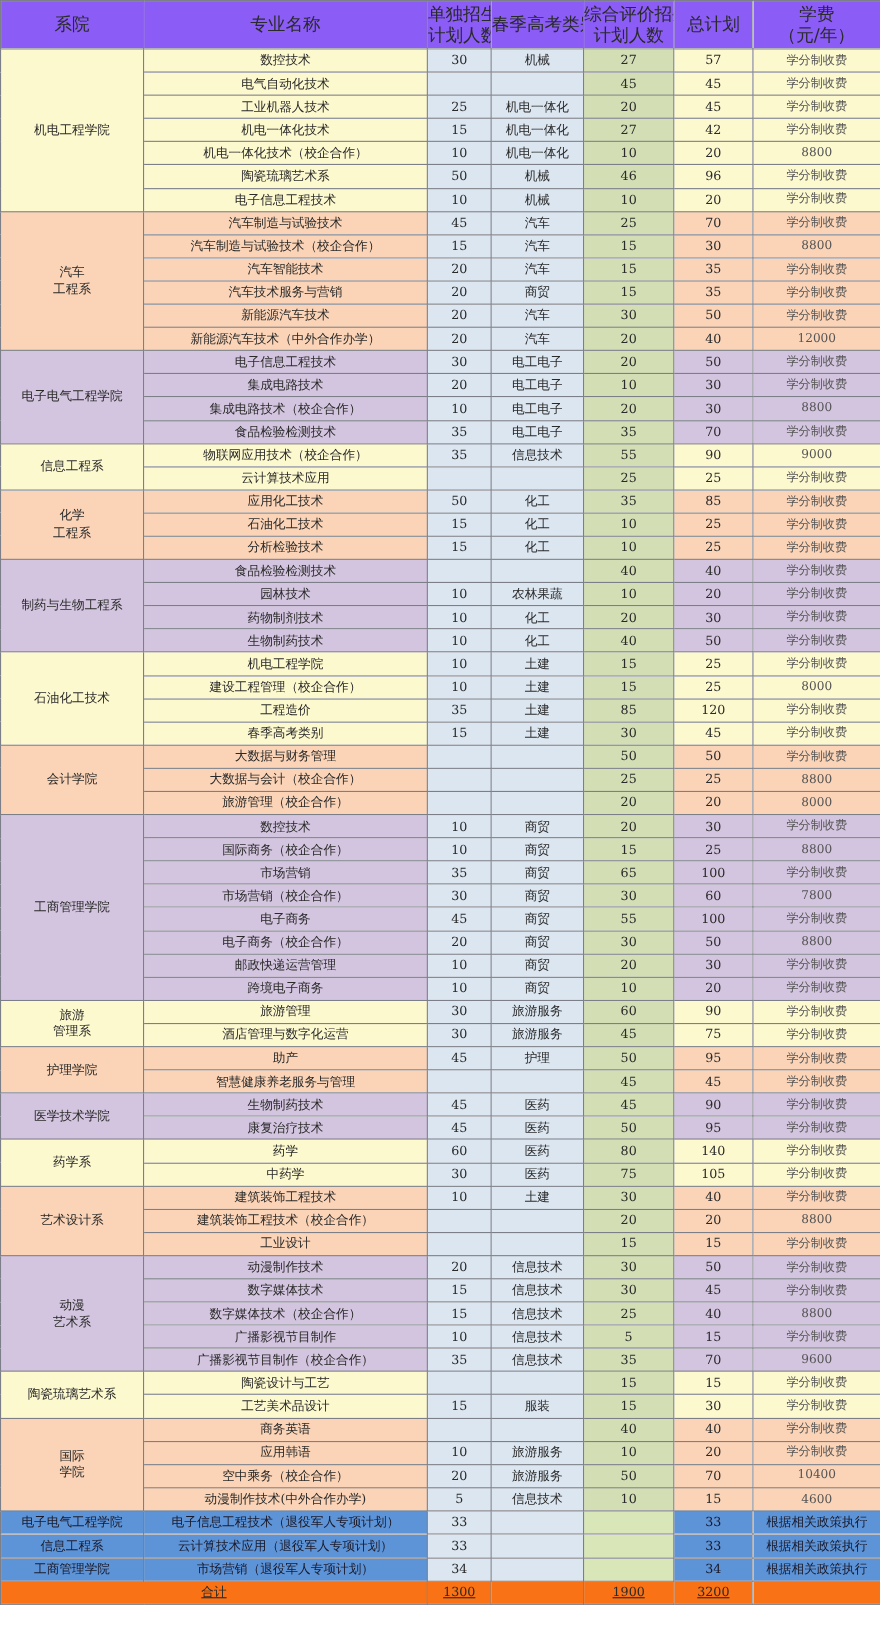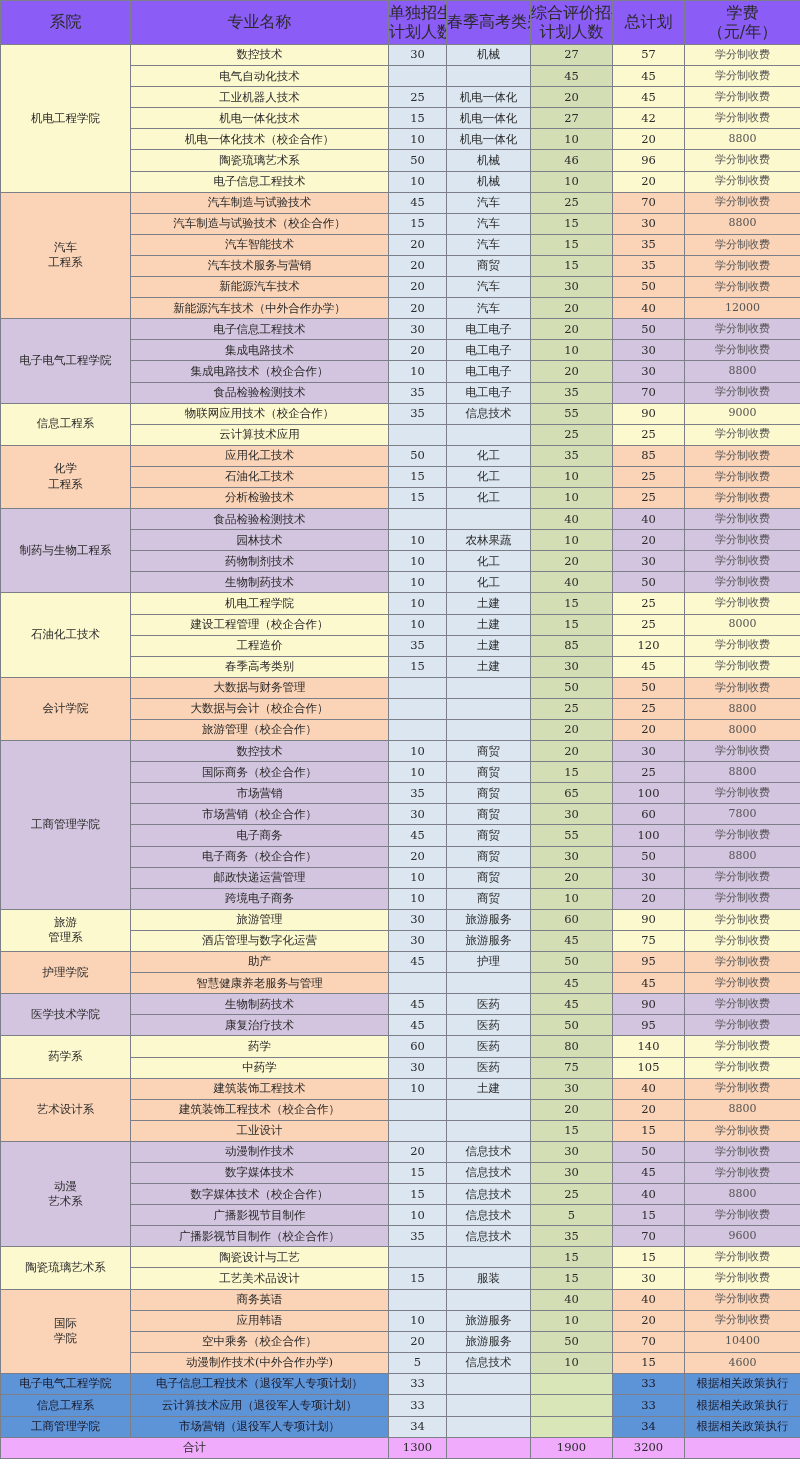--- a/index.html
+++ b/index.html
@@ -13,21 +13,21 @@
   .c-y{background:#fdf9cf;}
   .c-o{background:#fbd4b7;}
   .c-p{background:#d3c5df;}
   .col-sep{background:#dce6f0 !important;}
   .col-cat{background:#dce6f0 !important;}
   .col-comp{background:#d3deb5 !important;}
   .fee{color:#555;font-size:11px;}
   .vet{background:#5d94d8 !important;color:#1a1a2a;}
   .vet-light{background:#dce6f0 !important;}
   .vet-green{background:#d8e6b8 !important;}
-  .tot{background:#f0abfc;}
+  .tot{background:#f97316;text-decoration:underline;}
   .dept{white-space:normal;line-height:1.35;}
 </style>
 </head>
 <body>
 
 <table>
   <colgroup>
     <col style="width:130px">
       <col style="width:258px">
       <col style="width:58px">

